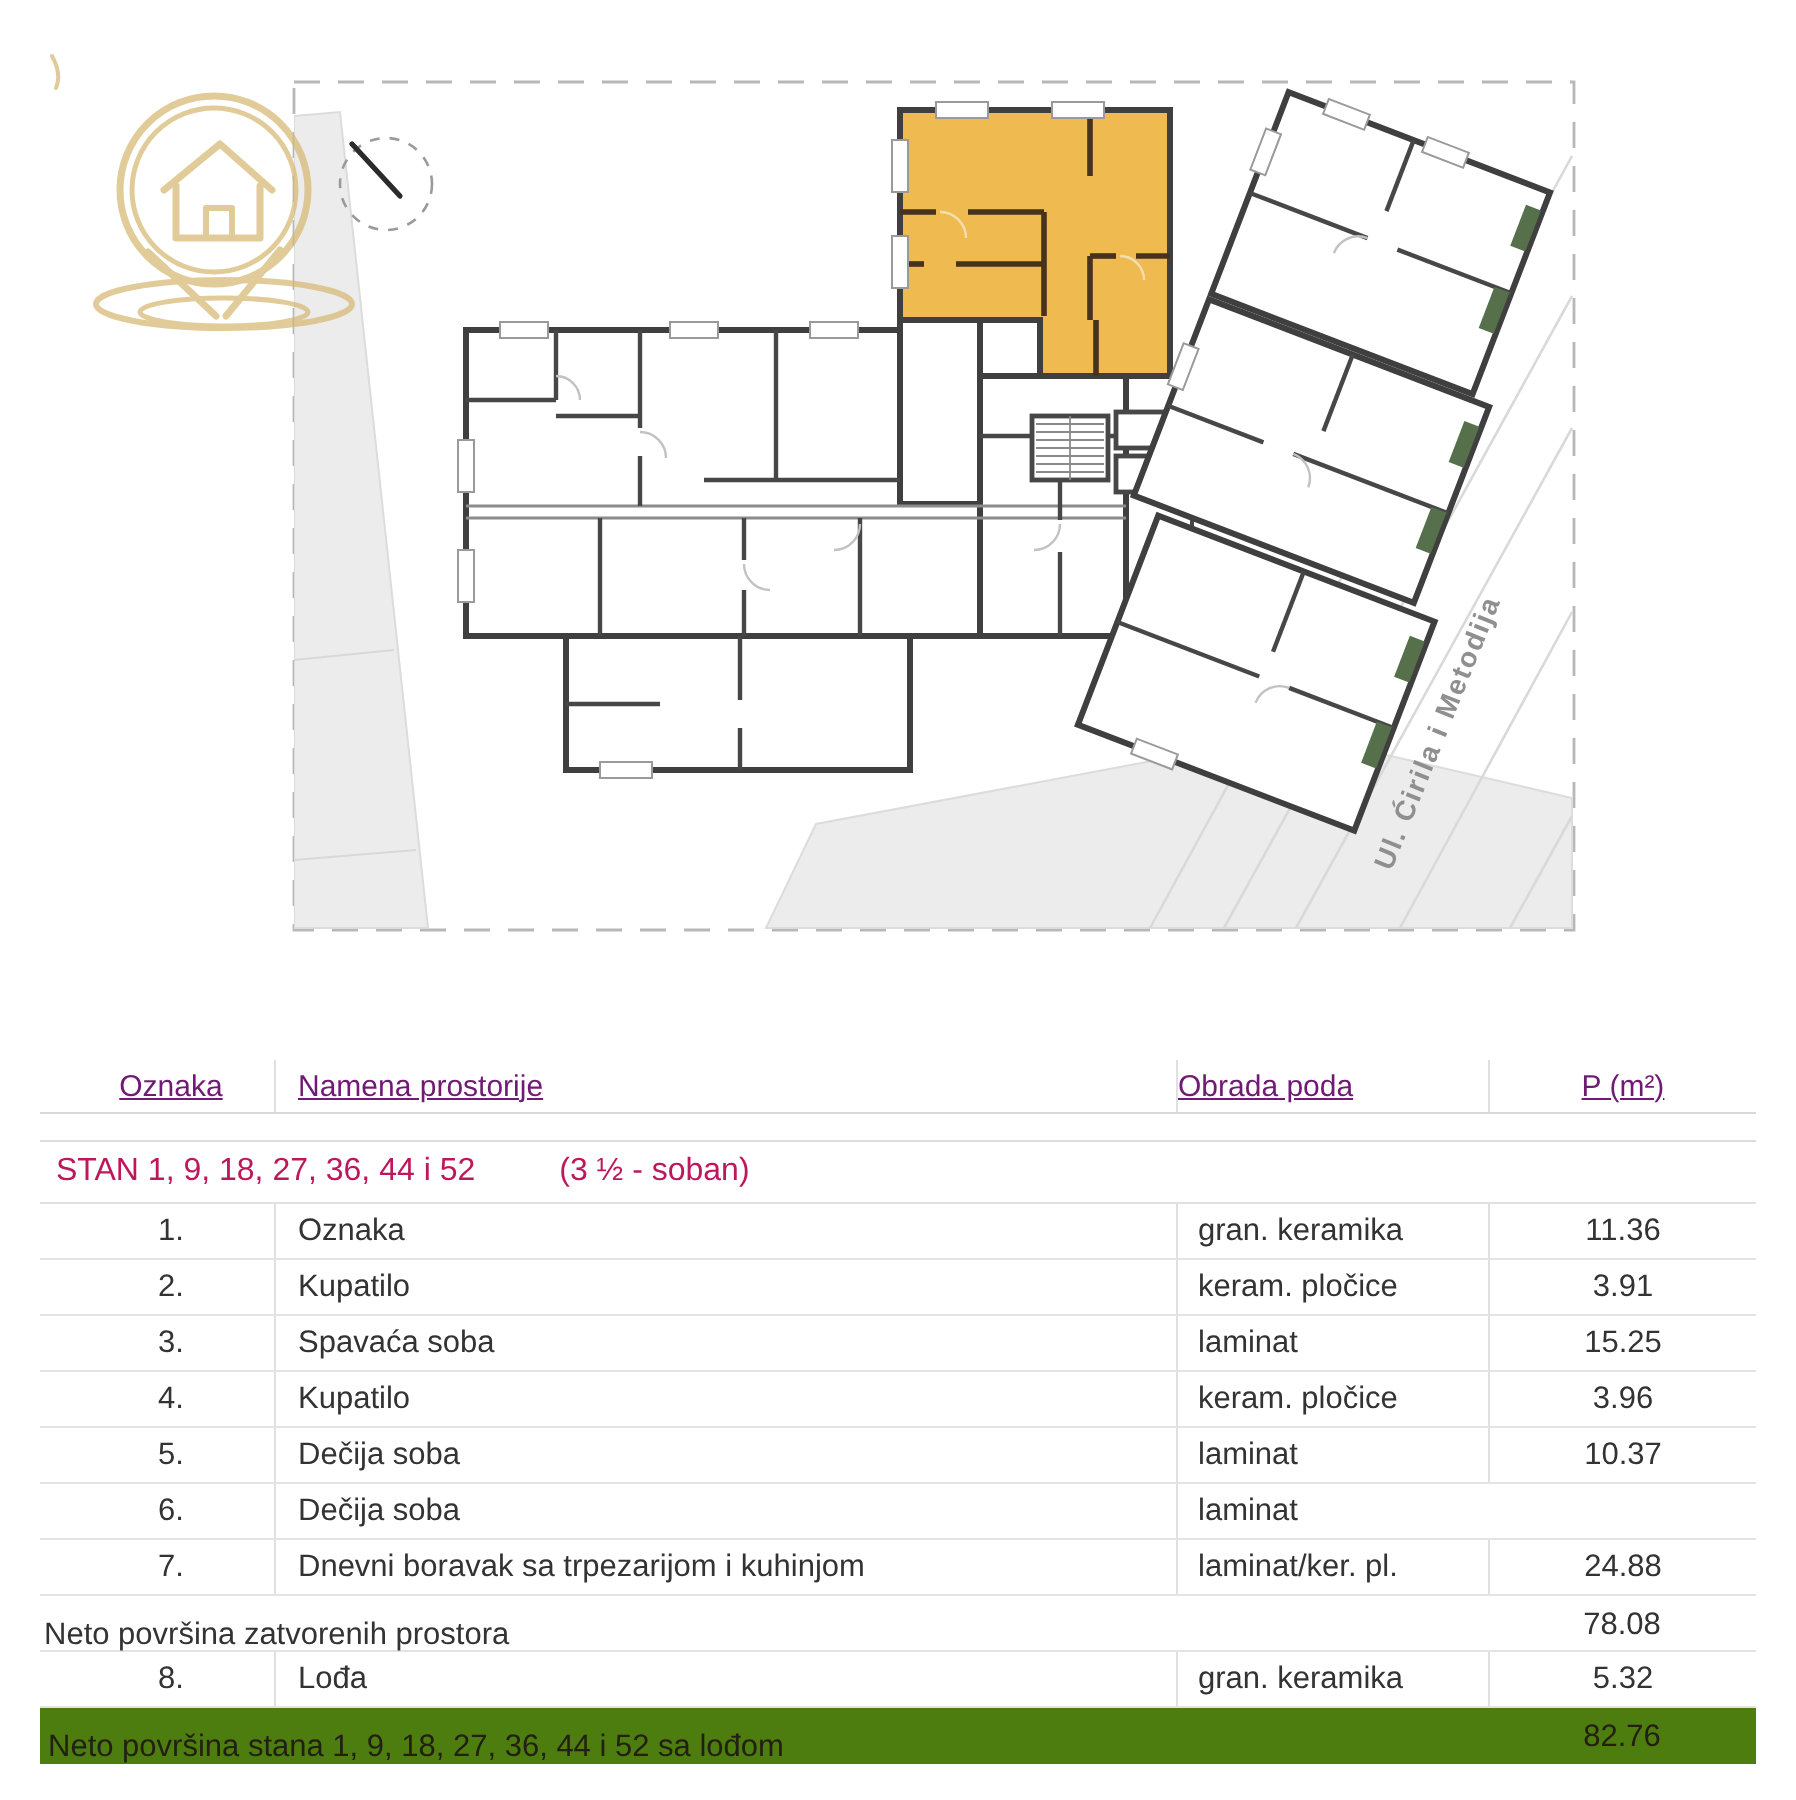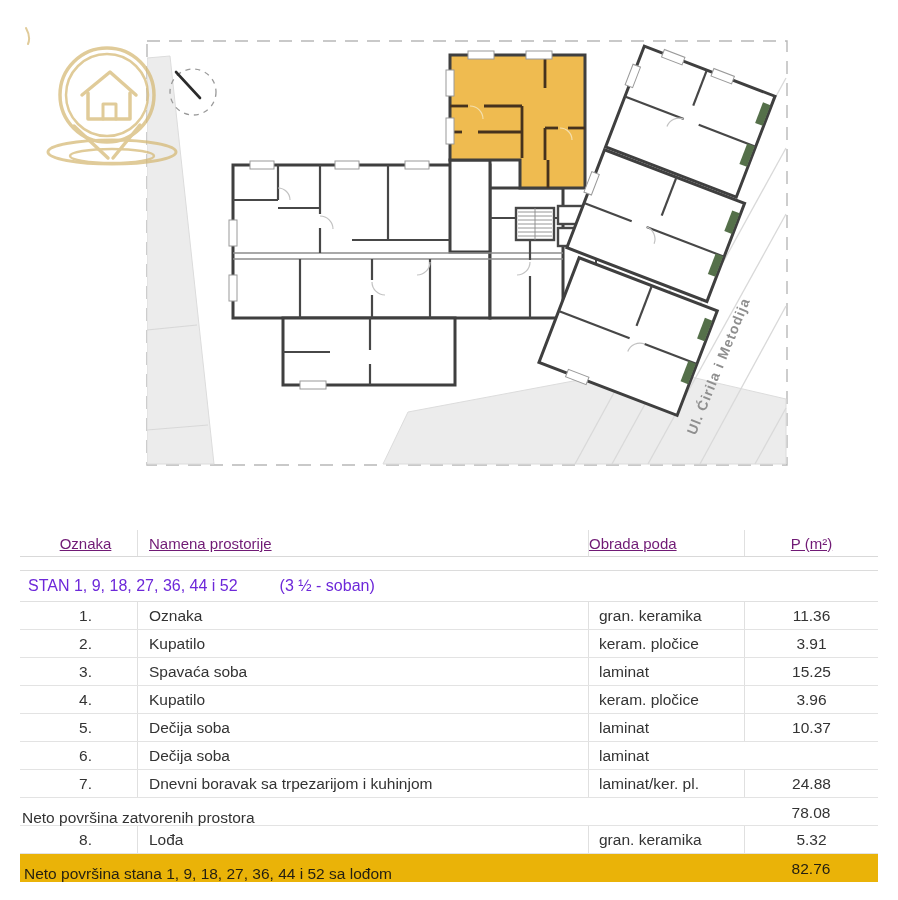--- a/index.html
+++ b/index.html
@@ -8,34 +8,34 @@
   .plan-wrap{position:absolute;left:0;top:0;width:898px;height:522px;}
   .plan-wrap svg{display:block;}
   svg text{font-family:"Liberation Sans", sans-serif;}
 
   
   .area-table{position:absolute;left:20px;top:530px;width:858px;font-size:15.5px;color:#333;}
   .trow{display:grid;grid-template-columns:117px 451px 156px 134px;align-items:center;}
   .thead{height:26px;border-bottom:1px solid #d9d9d9;font-size:15px;color:#701a75;text-decoration:underline;}
   .spacer{height:13px;border-bottom:1px solid #dcdcdc;}
   .sectionrow{height:30px;border-bottom:1px solid #e0e0e0;display:flex;align-items:center;
-              gap:42px;padding-left:8px;font-size:16px;color:#6d28d9;}
+              gap:42px;padding-left:8px;font-size:16px;color:#be185d;}
   .datarow{height:27px;border-bottom:1px solid #e3e3e3;}
   .c1{text-align:center;padding-left:14px;}
   .c2{padding-left:11px;}
   .c3{padding-left:10px;}
   .c4{text-align:center;}
   .thead .c2{padding-left:11px;}
   .thead .c3{text-align:center;padding-left:0;}
   .thead .c4{text-align:center;}
   .vsep .c2,.vsep .c3,.vsep .c4{border-left:1px solid #e0e0e0;height:100%;display:flex;align-items:center;}
   .vsep .c4{justify-content:center;}
   .spanrow{height:27px;border-bottom:1px solid #e3e3e3;}
   .spanrow .lbl{grid-column:1 / span 3;padding-left:2px;margin-top:11px;}
-  .totalrow{height:28px;background:#eab308;border-bottom:none;color:#231f12;}
+  .totalrow{height:28px;background:#4d7c0f;border-bottom:none;color:#231f12;}
   .totalrow .lbl{grid-column:1 / span 3;padding-left:4px;}
 </style>
 </head>
 <body>
 
 <div class="page">
 
   <div class="plan-wrap">
     <svg viewBox="0 0 898 522" width="898" height="522">
       <defs>

